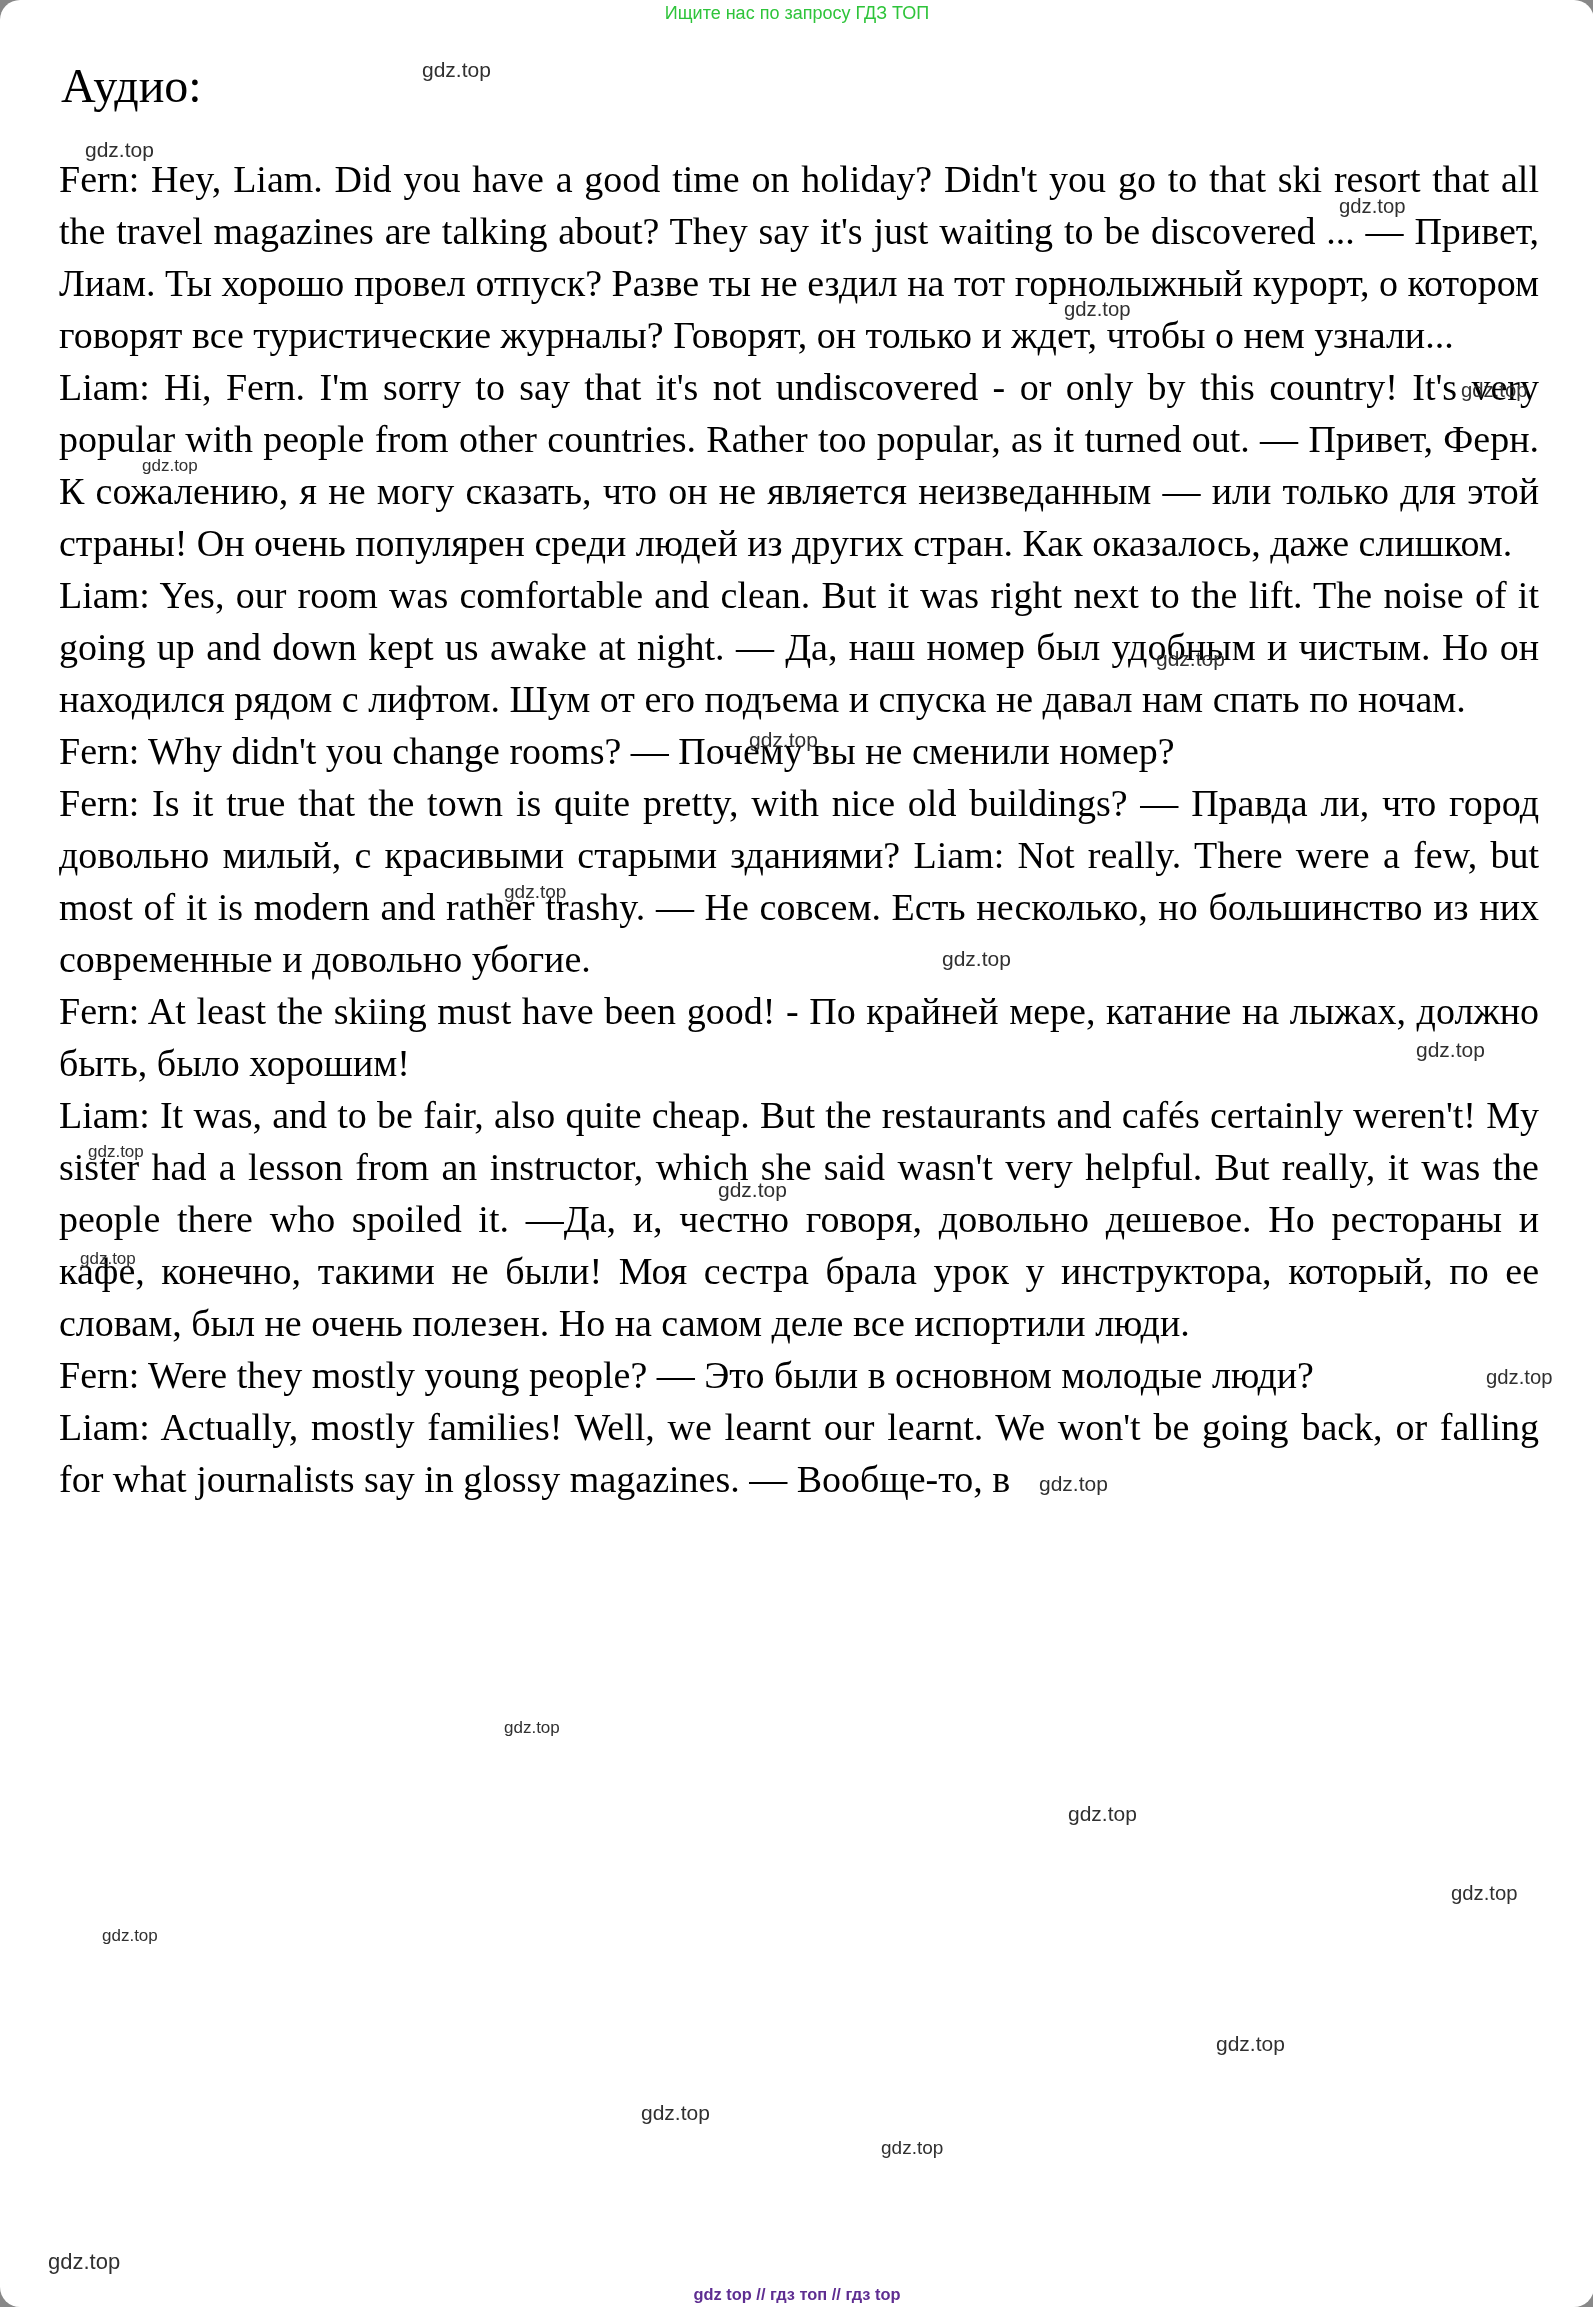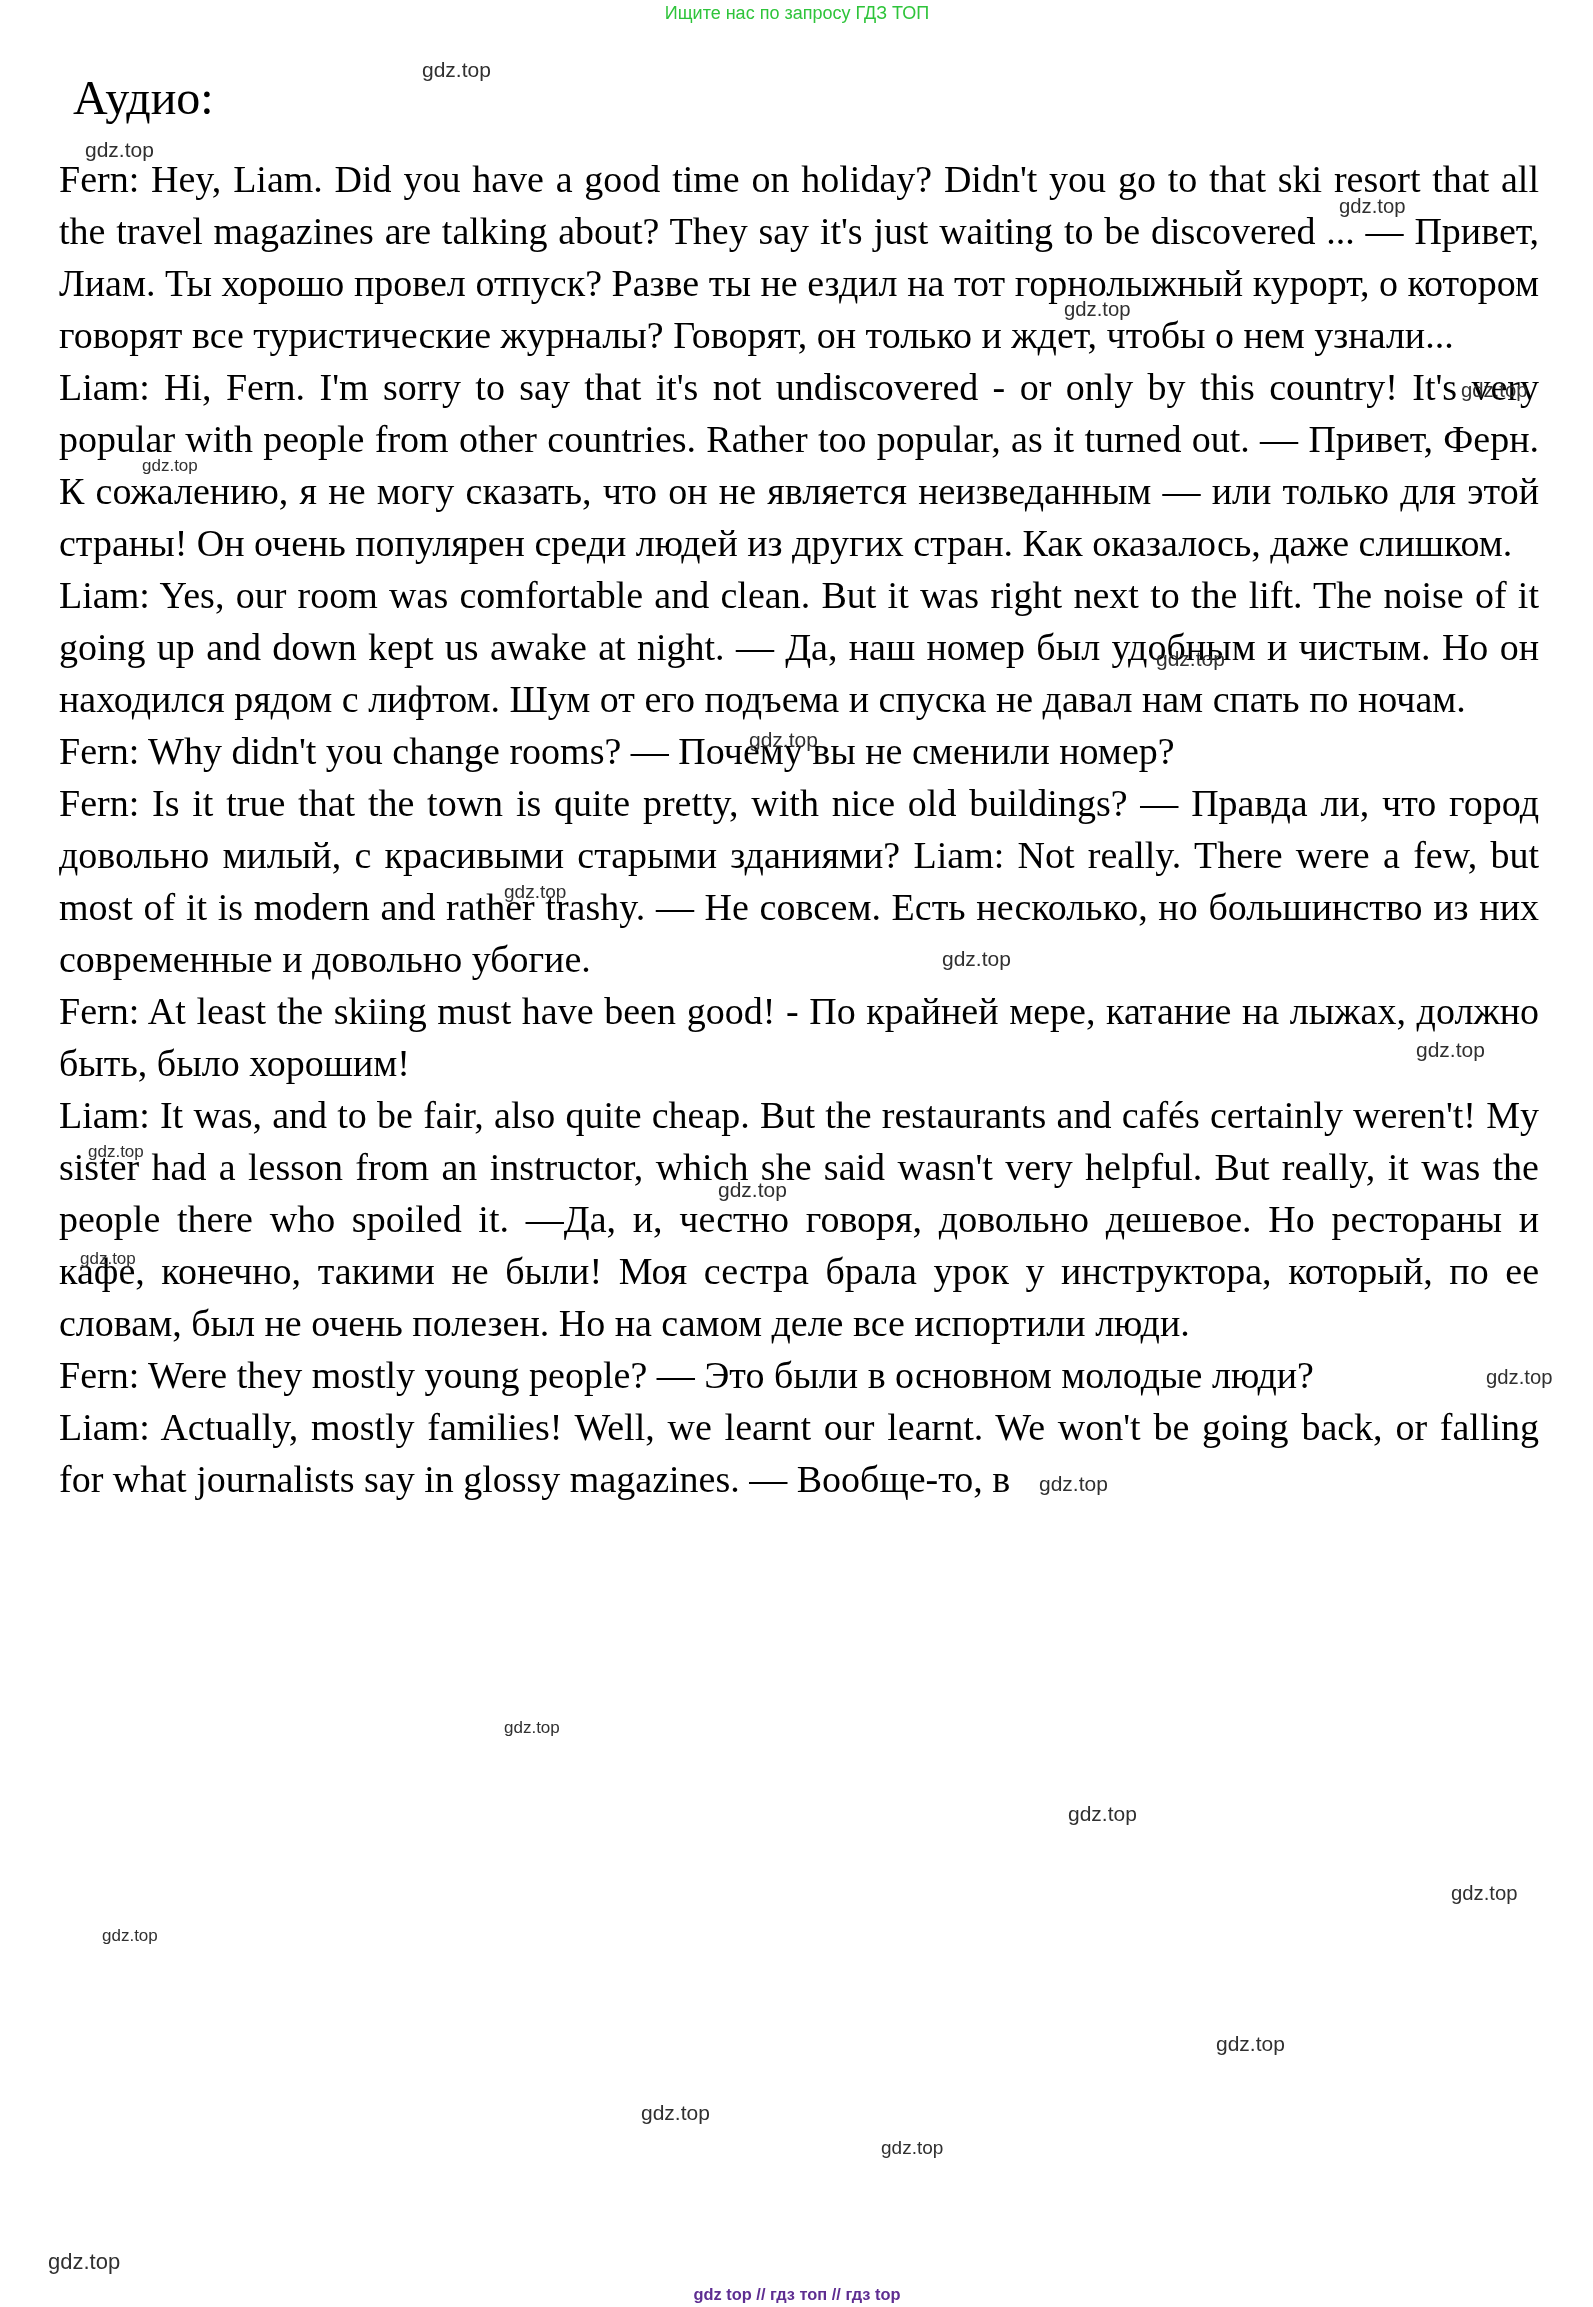--- a/index.html
+++ b/index.html
@@ -4,31 +4,32 @@
 <style>
   html,body{margin:0;padding:0;background:#888;}
   .page{
     position:relative;
     width:1594px;height:2307px;
     background:var(--background,#fff);
     font-family:"Liberation Serif", serif;
     color:var(--text-black,#000);
     overflow:hidden;
     margin:0 auto;
+    border-radius:20px;
   }
   .top-note{
     position:absolute;top:3.1px;left:0;width:100%;
     text-align:center;
     font-family:"Liberation Sans", sans-serif;
     font-size:18px;
     color:var(--header-green,#2ec43a);
   }
   .heading{
     position:absolute;top:58px;left:61px;
-    margin:12px;
+    margin:0;
     font-size:48px;font-weight:400;line-height:1.15;
   }
   .dialogue{
     position:absolute;top:153px;left:59px;width:1480px;
     font-size:38px;line-height:52px;
   }
   .dialogue p{
     margin:0;
     text-align:justify;
     text-align-last:left;

